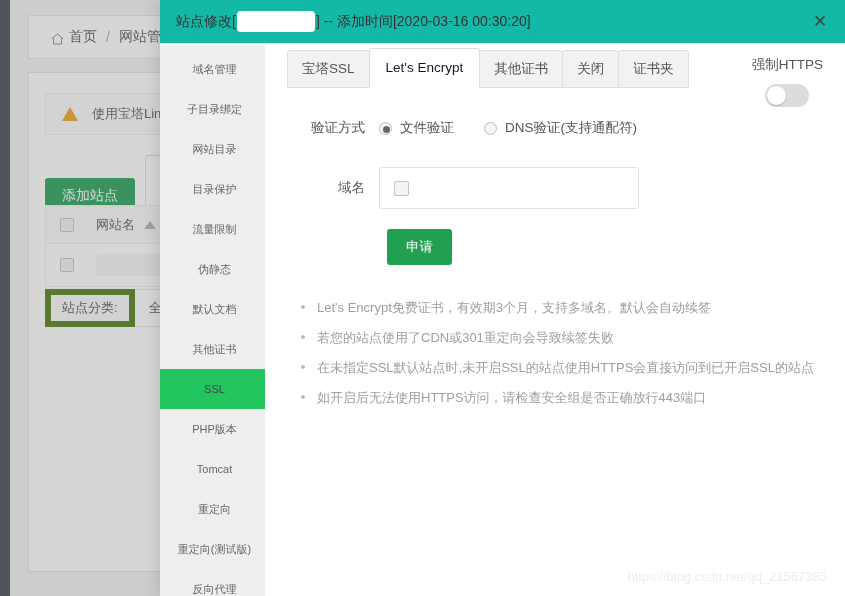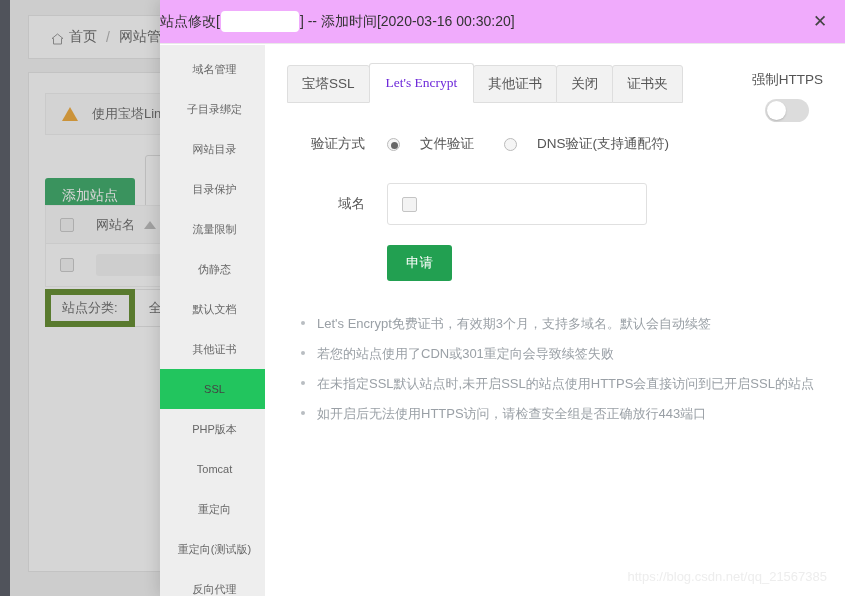--- a/index.html
+++ b/index.html
@@ -173,22 +173,23 @@
     left: 160px; top: 0;
     width: 685px; height: 596px;
     background: #ffffff;
     box-shadow: -3px 0 14px rgba(0,0,0,0.12);
     overflow: hidden;
   }
   .modal-header {
     position: relative;
     height: 44px;
     border-bottom: 1px solid #e9e9e9;
-    background: #f0abfc;
-    display: flex; align-items: center;
+    background: #14b8a6;
+    display: flex; align-items: center;
+    padding-left: 16px;
   }
   .modal-title {
     font-size: 14px; color: #333;
     white-space: nowrap;
     display: flex; align-items: center;
   }
   .redaction {
     display: inline-block;
     width: 78px; height: 21px;
     background: #ffffff;
@@ -230,47 +231,46 @@
   .m-side-item.active {
     background: #22c55e;
     color: #444;
   }
 
   
   .m-main {
     flex: 1;
     background: #ffffff;
     position: relative;
-    padding: 20px 22px 0 22px;
+    padding: 5px 22px 0 22px;
   }
 
   .tabrow {
     display: flex;
     align-items: flex-start;
     position: relative;
   }
   .tab {
     background: #f2f2f2;
     border: 1px solid #dedede;
     border-radius: 3px 3px 0 0;
     margin-right: -1px;
     padding: 9px 14px;
     font-size: 13.5px;
     color: #555;
     white-space: nowrap;
   }
   .tab.active {
     background: #ffffff;
-    color: #6d28d9;
+    color: #0f172a;
     border-bottom-color: #ffffff;
     padding: 11px 16px;
     position: relative;
     z-index: 2;
     top: -2px;
-    font-family: Liberation Serif, serif;
   }
   .https-toggle {
     position: absolute;
     right: 0; top: 6px;
     display: flex; align-items: center;
     gap: 10px;
     flex-direction: column;
   }
   .https-label { font-size: 13.5px; color: #555; white-space: nowrap; }
   .switch {
@@ -292,25 +292,25 @@
     display: flex;
     align-items: center;
     margin-top: 30px;
   }
   .formlabel {
     width: 78px;
     text-align: right;
     font-size: 13.5px;
     color: #555;
     flex: none;
-    margin-right: 22px;
+    margin-right: 14px;
     white-space: nowrap;
   }
   .radio-group { display: flex; align-items: center; gap: 30px; }
-  .radio-opt { display: flex; align-items: center; font-size: 13.5px; color: #555; white-space: nowrap; gap: 12px; }
+  .radio-opt { display: flex; align-items: center; font-size: 13.5px; color: #555; white-space: nowrap; }
   .radio {
     width: 13px; height: 13px;
     border-radius: 50%;
     border: 1px solid #bbb;
     background: #f5f5f5;
     margin-right: 8px;
     position: relative;
     flex: none;
   }
   .radio.on::after {

